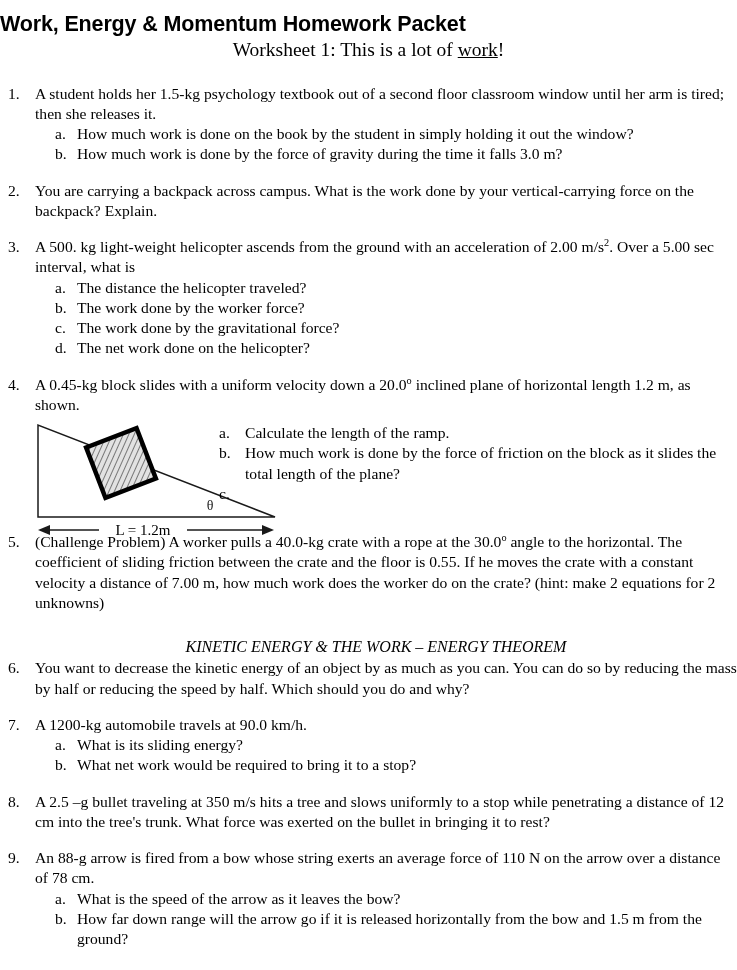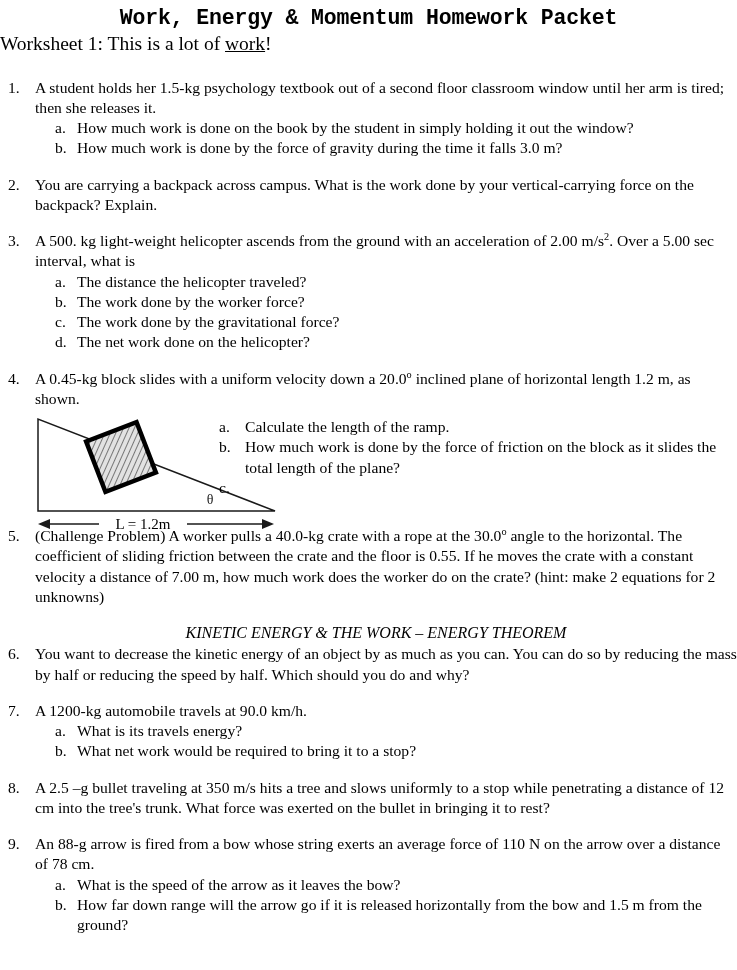--- a/index.html
+++ b/index.html
@@ -18,31 +18,31 @@
   }
   .page {
     position: relative;
     width: 737px;
     height: 970px;
     padding: 0;
   }
 
   
   .title-main {
-    font-family: Liberation Mono, monospace;
+    font-family: Liberation Sans, sans-serif;
     font-weight: bold;
     font-size: 21.5px;
-    text-align: center;
     letter-spacing: -0.15px;
-    margin: 6px 0 0 0;
+    margin: 12px 0 0 0;
     line-height: 1.12;
   }
   .title-sub {
     font-family: "Liberation Serif", "DejaVu Serif", serif;
     font-size: 19.5px;
+    text-align: center;
     margin: 3px 0 0 0;
     line-height: 1.15;
   }
   .title-sub .u { text-decoration: underline; }
 
   .section-heading {
     font-family: "Liberation Serif", "DejaVu Serif", serif;
     font-style: italic;
     font-size: 16px;
     text-align: center;
@@ -221,36 +221,36 @@
         <div style="height:36px;"></div>
       </div>
     </li>
 
     <li class="q" style="margin-top:12px;">
       <span class="num">5.</span>
       <span class="q-body"><span class="italic">(Challenge Problem)</span><span> A worker pulls a 40.0-kg crate with a rope at the 30.0</span><sup>o</sup><span> angle to the horizontal. The coefficient of sliding friction between the crate and the floor is 0.55. If he moves the crate with a constant velocity a distance of 7.00 m, how much work does the worker do on the crate? </span><span class="italic">(hint: make 2 equations for 2 unknowns)</span></span>
     </li>
   </ol>
 
-  <div class="section-heading" style="margin-top:16px;padding-left:15px;">KINETIC ENERGY &amp; THE WORK – ENERGY THEOREM</div>
+  <div class="section-heading" style="margin-top:24px;padding-left:15px;">KINETIC ENERGY &amp; THE WORK – ENERGY THEOREM</div>
 
   <ol class="qlist">
 
     <li class="q" style="margin-top:2px;">
       <span class="num">6.</span>
       <span class="q-body">You want to decrease the kinetic energy of an object by as much as you can.  You can do so by reducing the mass by half or reducing the speed by half.  Which should you do and why?</span>
     </li>
 
     <li class="q">
       <span class="num">7.</span>
       <span class="q-body">A 1200-kg automobile travels at 90.0 km/h.</span>
       <ul class="sublist">
         <li class="sub">
           <span class="letter">a.</span>
-          <span>What is its travels energy?</span>
+          <span>What is its sliding energy?</span>
         </li>
         <li class="sub">
           <span class="letter">b.</span>
           <span>What net work would be required to bring it to a stop?</span>
         </li>
       </ul>
     </li>
 
     <li class="q">
       <span class="num">8.</span>

